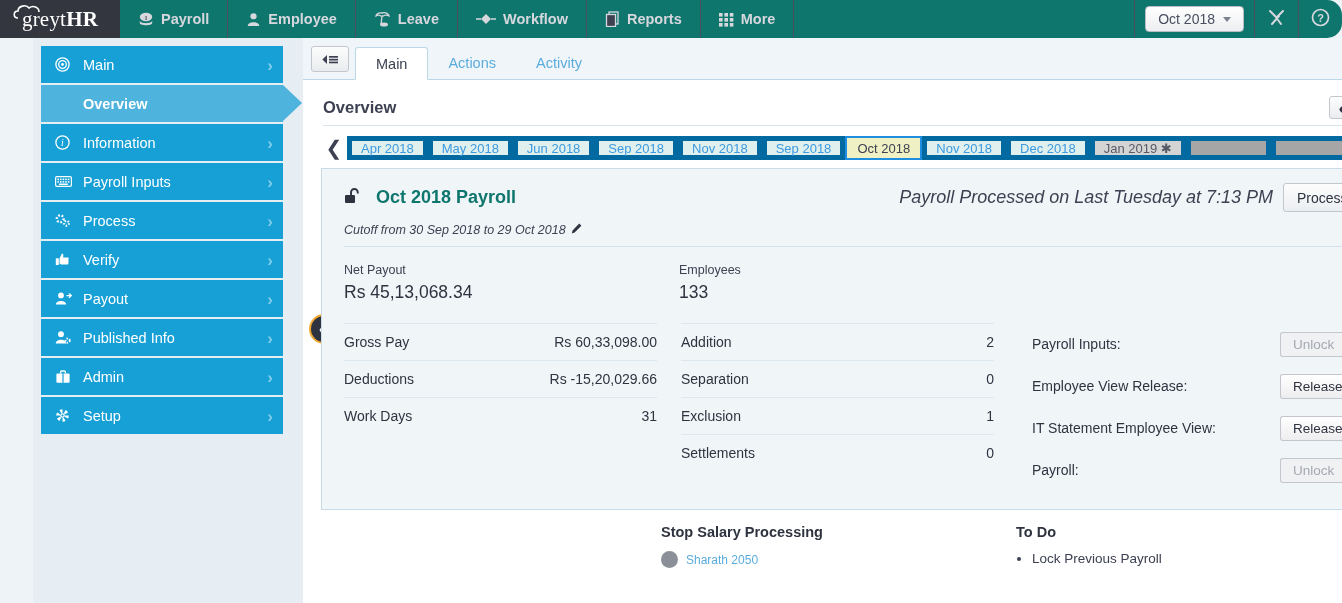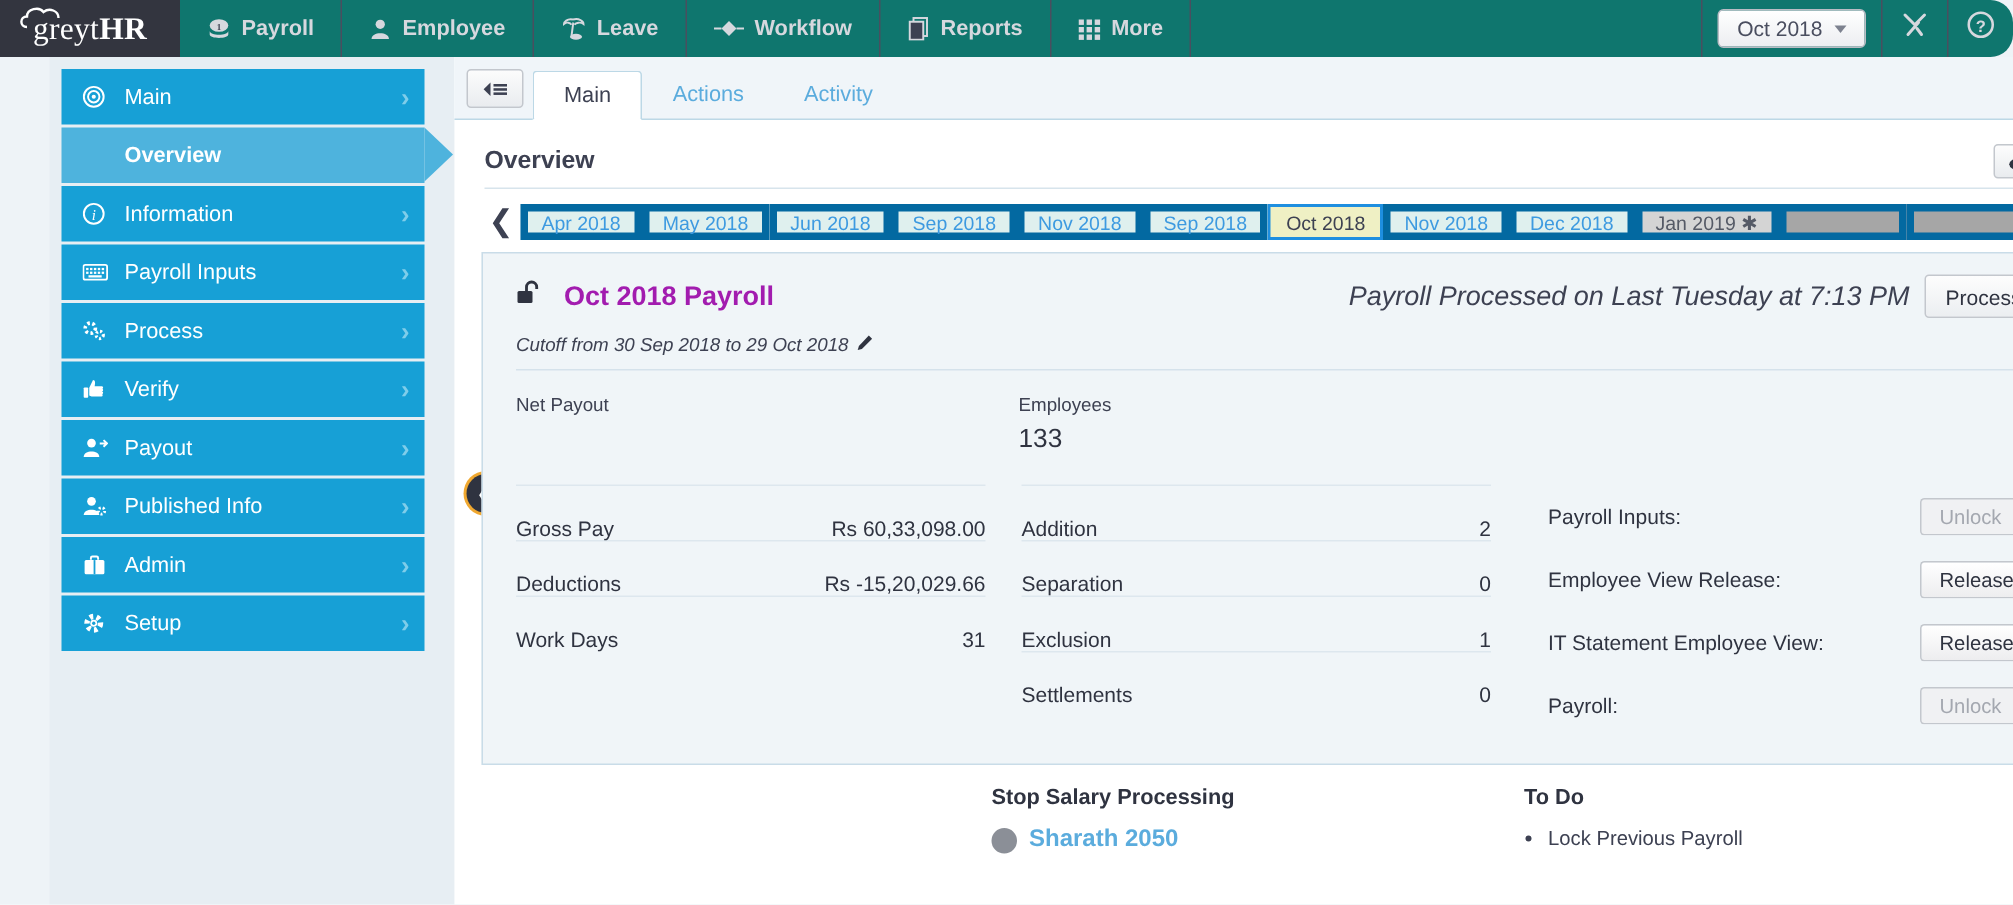--- a/index.html
+++ b/index.html
@@ -161,21 +161,21 @@
   .mchip.blank { background: #a6a6a6; min-width: 85px; }
 
   
   #card-wrap { position: relative; margin: 8px 18px 0 18px; }
   #card {
     border: 1px solid #c9dce8; background: #f0f5f8;
     padding: 14px 22px 18px 22px; position: relative;
   }
   #card-top { display: flex; align-items: center; justify-content: space-between; }
   #card-title-box { display: flex; align-items: center; gap: 12px; }
-  #card-title { font-size: 18px; font-weight: bold; color: #a21caf; }
+  #card-title { font-size: 18px; font-weight: bold; color: #0f766e; }
   #card-right { display: flex; align-items: center; gap: 10px; }
   #processed-txt { font-size: 18px; font-style: italic; color: #3d4152; }
   #process-btn {
     background: linear-gradient(#fdfdfd,#ebeef1);
     border: 1px solid #c3c7cd; border-radius: 3px;
     height: 29px; padding: 0 13px;
     display: flex; align-items: center; font-size: 14px; color: #2f3340;
     cursor: pointer;
   }
   #cutoff {
@@ -185,21 +185,21 @@
   #card-rule { border-bottom: 1px solid #d5e2eb; margin-top: 9px; }
 
   #summary { display: flex; margin-top: 16px; }
   .sum-col { width: 335px; }
   .sum-lbl { font-size: 12.5px; color: #3d4152; }
   .sum-val { font-size: 17.5px; color: #2f3340; margin-top: 5px; }
 
   #detail { display: flex; margin-top: 20px; }
   .dtbl { width: 313px; margin-right: 24px; }
   .drow {
-    display: flex; justify-content: space-between; align-items: flex-end;
+    display: flex; justify-content: space-between; align-items: center;
     font-size: 14px; color: #2f3340;
     height: 37px; border-top: 1px solid #dde7ee;
   }
   .drow .dv { text-align: right; }
   .actions-col { flex: 1; padding-left: 14px; }
   .arow {
     display: flex; align-items: center; height: 42px;
     font-size: 14px; color: #2f3340;
   }
   .arow .alabel { width: 248px; }
@@ -227,21 +227,21 @@
   }
   #car-left { left: -10px; }
 
   
   #bottom { display: flex; padding: 14px 18px 0 18px; }
   #bot-spacer { width: 340px; }
   .bcol { width: 355px; }
   .bcol h4 { font-size: 14.5px; color: #2f3340; }
   .bitem {
     display: flex; align-items: center; gap: 8px;
-    margin-top: 11px; font-size: 16px; color: #5bacdd; font-weight: bold;
+    margin-top: 11px; font-size: 12px; color: #5bacdd;
   }
   .bavatar {
     width: 17px; height: 17px; border-radius: 50%;
     background: #8b8f97; flex: 0 0 17px;
   }
   .tdlist { margin-top: 11px; font-size: 13.5px; color: #3d4152; }
   .tdlist li { margin-left: 16px; }
 </style>
 </head>
 <body>
@@ -565,20 +565,21 @@
             <svg width="11" height="11" viewBox="0 0 11 11">
                 <path d="M8.2 0.6 L10.4 2.8 L3.6 9.6 L0.8 10.4 L1.6 7.6 Z" fill="#2f3340"></path>
               </svg>
           </span>
         </div>
         <div id="card-rule"></div>
 
         <div id="summary">
           <div class="sum-col">
             <div class="sum-lbl">Net Payout</div>
+            <div class="sum-val">Rs 45,13,068.34</div>
           </div>
           <div class="sum-col">
             <div class="sum-lbl">Employees</div>
             <div class="sum-val">133</div>
           </div>
         </div>
 
         <div id="detail">
 
           <div class="dtbl">

